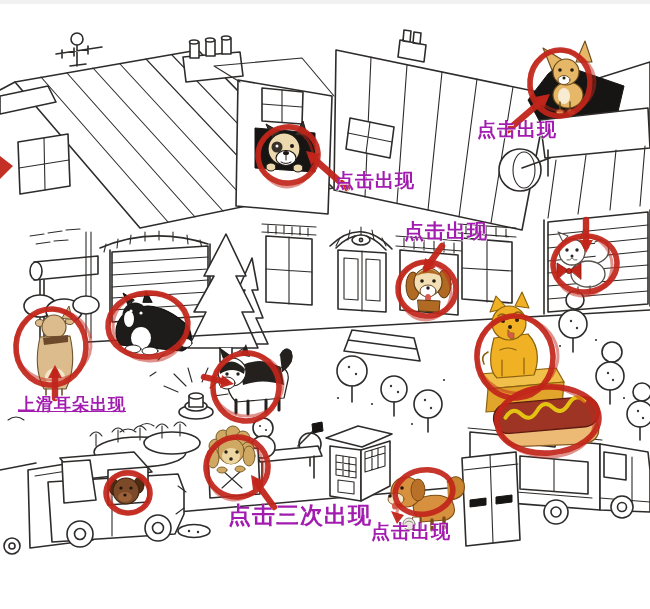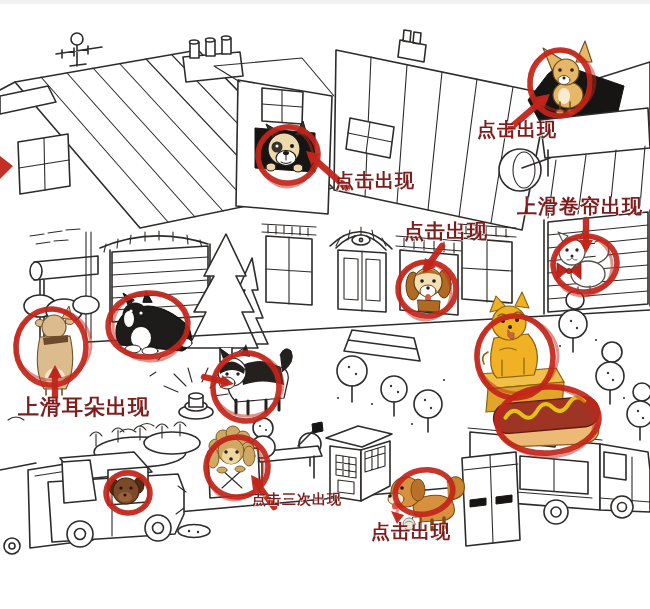--- a/index.html
+++ b/index.html
@@ -8,21 +8,21 @@
   .topstrip{position:absolute;left:0;top:0;width:650px;height:4px;background:#f1f1f1;}
   svg{position:absolute;left:0;top:0;}
   .ln{stroke:#2e2c2b;stroke-width:1.6;fill:none;stroke-linecap:round;stroke-linejoin:round;}
   .fw{fill:#ffffff;}
   .dk{fill:#171513;stroke:#171513;}
   .thin{stroke-width:1.1;}
   .mk{stroke:#c1251a;fill:none;stroke-width:5.6;stroke-linecap:round;opacity:.92;}
   .mk2{stroke:#c1251a;fill:none;stroke-width:3;stroke-linecap:round;opacity:.5;}
   .arr{stroke:#c1251a;stroke-width:6.4;stroke-linecap:round;fill:none;opacity:.95;}
   .ah{fill:#c1251a;opacity:.95;}
-  .hint{position:absolute;color:#7f1d1d;font-weight:800;white-space:nowrap;
+  .hint{position:absolute;color:#a21caf;font-weight:800;white-space:nowrap;
         letter-spacing:1px;text-shadow:.5px .5px 0 rgba(255,255,255,.85);line-height:1;}
 </style>
 </head>
 <body>
 
 <div class="stage">
 <div class="topstrip"></div>
 <svg width="650" height="609" viewBox="0 0 650 609">
 
   <g>
@@ -505,17 +505,16 @@
     <g>
       <path class="arr" d="M274,507 L256,482"></path>
           <polygon class="ah" points="251,475 264,481 253,490"></polygon>
     </g>
   </g>
 </svg>
 
 <div class="hint" style="left:335px;top:171px;font-size:19px;">点击出现</div>
 <div class="hint" style="left:477px;top:120px;font-size:19px;">点击出现</div>
 <div class="hint" style="left:404px;top:221px;font-size:20px;">点击出现</div>
-<div class="hint" style="left:517px;top:196px;font-size:20px;">上滑卷帘出现</div>
-<div class="hint" style="left:18px;top:396px;font-size:21px;">上滑耳朵出现</div>
-<div class="hint" style="left:228px;top:492px;font-size:14px;margin-left:24px;">点击三次出现</div>
+<div class="hint" style="left:18px;top:396px;font-size:17px;text-decoration:underline;">上滑耳朵出现</div>
+<div class="hint" style="left:228px;top:504px;font-size:23px;">点击三次出现</div>
 <div class="hint" style="left:371px;top:522px;font-size:19px;">点击出现</div>
 </div>
 
 </body></html>

